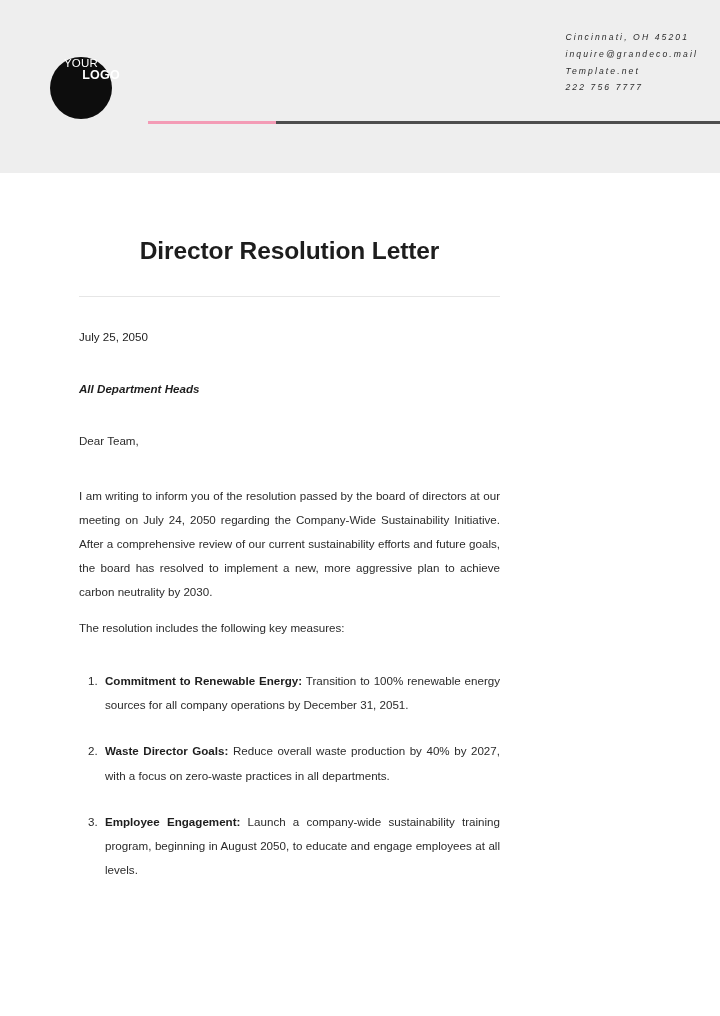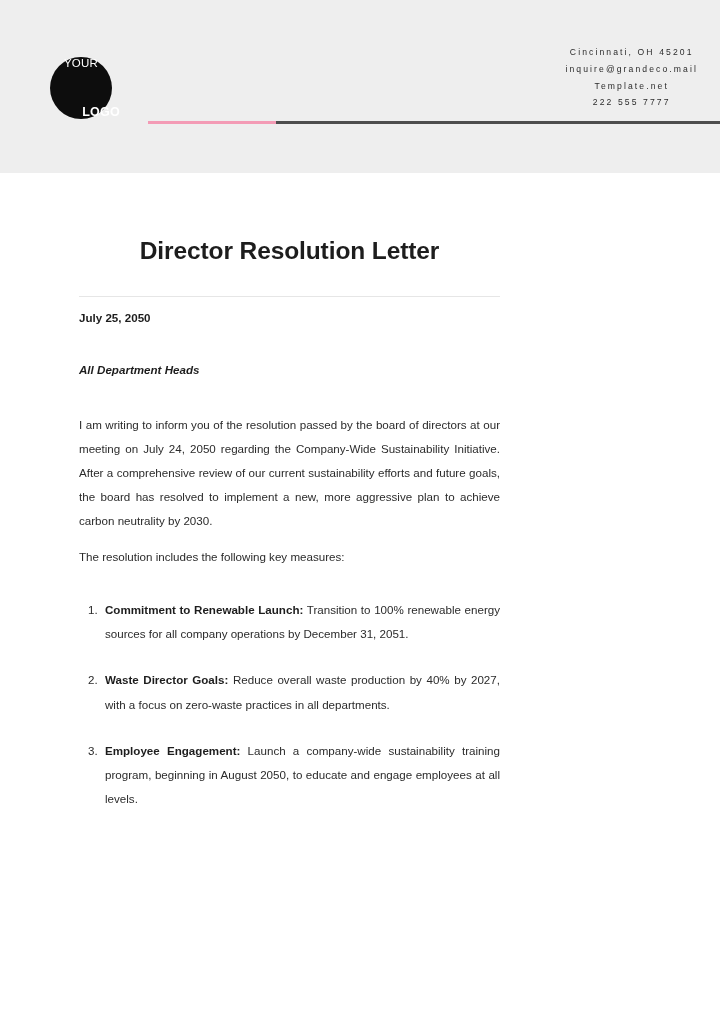--- a/index.html
+++ b/index.html
@@ -30,40 +30,41 @@
     left: 50px;
     top: 57px;
     width: 62px;
     height: 62px;
     border-radius: 50%;
     background: #0d0d0d;
     color: #ffffff;
     display: flex;
     flex-direction: column;
     align-items: center;
-    justify-content: space-between;
+    justify-content: flex-start;
     line-height: 1.08;
   }
   .logo-line-1 {
     font-size: 11.5px;
     font-weight: 400;
     letter-spacing: 0.2px;
   }
   .logo-line-2 {
     font-size: 12.5px;
     font-weight: 700;
     letter-spacing: 0.2px;
     margin-left: 40px;
   }
 
   .contact-block {
     position: absolute;
     right: 22px;
-    top: 44px;
-    text-align: center;
+    top: 29px;
+    text-align: left;
+    font-style: italic;
   }
   .contact-line {
     font-size: 8.6px;
     letter-spacing: 2.1px;
     color: #2b2b2b;
     line-height: 1.95;
     white-space: nowrap;
     font-weight: 400;
   }
 
@@ -105,23 +106,23 @@
     color: #1d1d1d;
   }
 
   .title-rule {
     margin-top: 31px;
     height: 1px;
     background: #e6e6e6;
   }
 
   .date-line {
-    margin-top: 14px;
-    font-size: 11.6px;
-    font-weight: 700;
+    margin-top: 33px;
+    font-size: 11.6px;
+    font-weight: 400;
     color: #1d1d1d;
   }
 
   .recipient-line {
     margin-top: 39px;
     font-size: 11.6px;
     font-weight: 700;
     color: #1d1d1d;
     font-style: italic;
   }
@@ -175,48 +176,49 @@
 
   <div class="logo-badge">
     <span class="logo-line-1">YOUR</span>
     <span class="logo-line-2">LOGO</span>
   </div>
 
   <div class="contact-block">
     <div class="contact-line">Cincinnati, OH 45201</div>
     <div class="contact-line">inquire@grandeco.mail</div>
     <div class="contact-line">Template.net</div>
-    <div class="contact-line">222 555 7777</div>
+    <div class="contact-line">222 756 7777</div>
   </div>
 
   <div class="rule-wrap">
     <div class="rule-accent"></div>
     <div class="rule-dark"></div>
   </div>
 
 </div>
 
 <div class="sheet">
 
   <h1 class="doc-title">Director Resolution Letter</h1>
 
   <div class="title-rule"></div>
 
   <div class="date-line">July 25, 2050</div>
 
   <div class="recipient-line">All Department Heads</div>
 
+  <div class="salutation">Dear Team,</div>
 
   <p class="body-paragraph">I am writing to inform you of the resolution passed by the board of directors at our meeting on July 24, 2050 regarding the Company-Wide Sustainability Initiative. After a comprehensive review of our current sustainability efforts and future goals, the board has resolved to implement a new, more aggressive plan to achieve carbon neutrality by 2030.</p>
 
   <p class="lead-in">The resolution includes the following key measures:</p>
 
   <ol class="measures-list">
     <li>
-      <span class="measure-label">Commitment to Renewable Launch:</span><span> Transition to 100% renewable energy sources for all company operations by December 31, 2051.</span>
+      <span class="measure-label">Commitment to Renewable Energy:</span><span> Transition to 100% renewable energy sources for all company operations by December 31, 2051.</span>
     </li>
     <li>
       <span class="measure-label">Waste Director Goals:</span><span> Reduce overall waste production by 40% by 2027, with a focus on zero-waste practices in all departments.</span>
     </li>
     <li>
       <span class="measure-label">Employee Engagement:</span><span> Launch a company-wide sustainability training program, beginning in August 2050, to educate and engage employees at all levels.</span>
     </li>
   </ol>
 
 </div>

